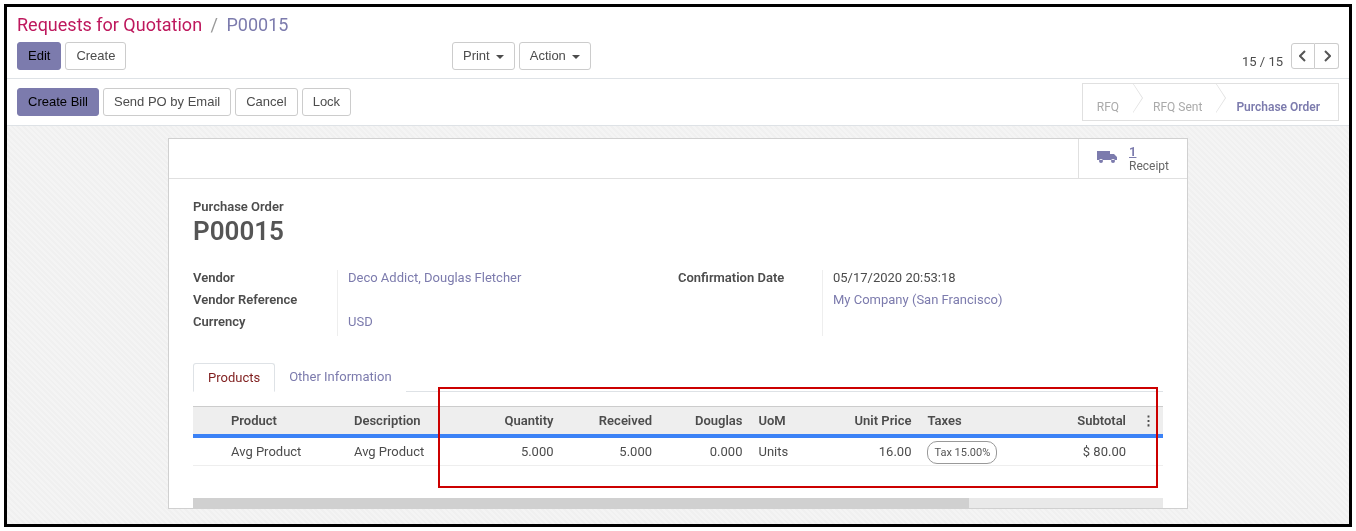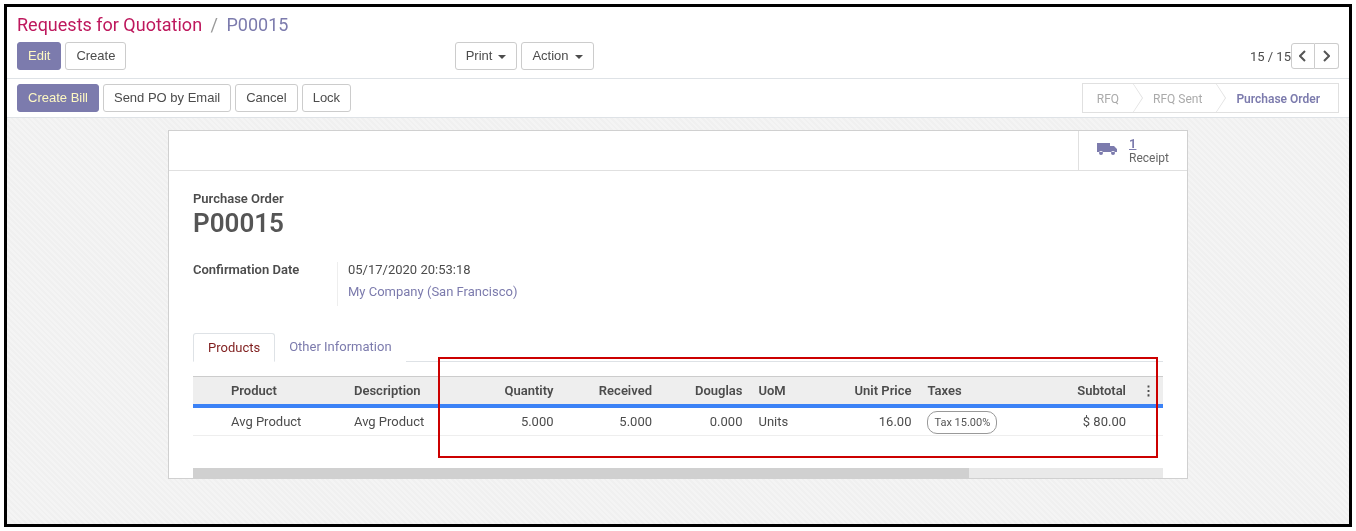--- a/index.html
+++ b/index.html
@@ -38,40 +38,41 @@
     color: #4c4c4c;
     padding: 4px 10px;
     font-size: 13px;
     cursor: pointer;
     border-radius: 3px;
     line-height: 1.4;
   }
   .btn-primary {
     background: #7c7bad;
     border-color: #7c7bad;
-    color: #fef9c3;
+    color: #000000;
   }
   .btn + .btn { margin-left: 4px; }
   .control-center {
     margin: 0 auto;
     display: flex;
   }
   .dropdown-caret::after {
     content: "";
     display: inline-block;
     margin-left: 6px;
     vertical-align: middle;
     border-top: 4px solid;
     border-right: 4px solid transparent;
     border-left: 4px solid transparent;
   }
   .pager {
     margin-left: auto;
     display: flex;
-    align-items: center;
+    align-items: flex-end;
+    gap: 8px;
   }
   .pager-btns { display: flex; }
   .pager-btn {
     border: 1px solid #ccc;
     width: 24px; height: 26px;
     display: flex; align-items: center; justify-content: center;
     cursor: pointer;
     background: #fff;
   }
   .pager-btn:first-child { border-radius: 3px 0 0 3px; }
@@ -86,21 +87,21 @@
     background: #fff;
   }
   .status-steps {
     margin-left: auto;
     display: flex;
     align-items: center;
     font-size: 12px;
   }
   .status-step {
     position: relative;
-    padding: 8px 14px 6px 20px;
+    padding: 16px 14px 6px 20px;
     color: #aaa;
     border-top: 1px solid #e0e0e0;
     border-bottom: 1px solid #e0e0e0;
     background: #fff;
   }
   .status-step::after {
     content: "";
     position: absolute;
     right: -9px; top: 0;
     width: 0; height: 0;
@@ -295,20 +296,32 @@
             <span class="label">Receipt</span>
           </div>
         </div>
       </div>
 
       <div class="sheet-body">
         <div class="title-label">Purchase Order</div>
         <div class="title-value">P00015</div>
 
         <div class="info-grid">
+          <div class="info-col">
+            <div class="info-labels">
+              <div class="info-row">Vendor</div>
+              <div class="info-row">Vendor Reference</div>
+              <div class="info-row">Currency</div>
+            </div>
+            <div class="info-values">
+              <div class="info-row link-val">Deco Addict, Douglas Fletcher</div>
+              <div class="info-row"></div>
+              <div class="info-row link-val">USD</div>
+            </div>
+          </div>
           <div class="info-col">
             <div class="info-labels">
               <div class="info-row">Confirmation Date</div>
             </div>
             <div class="info-values">
               <div class="info-row">05/17/2020 20:53:18</div>
               <div class="info-row link-val">My Company (San Francisco)</div>
             </div>
           </div>
         </div>

